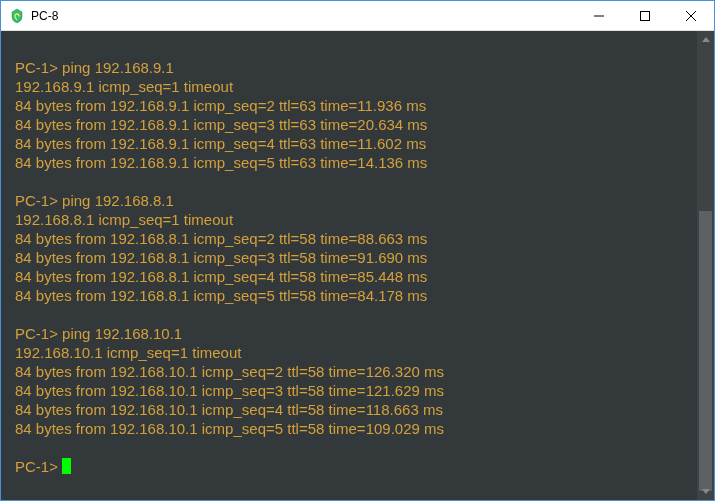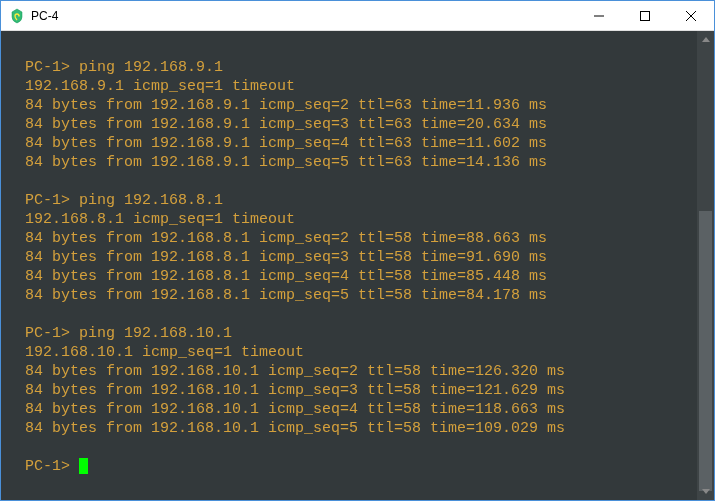--- a/index.html
+++ b/index.html
@@ -44,22 +44,22 @@
   }
   .win-btn svg { stroke: #000; }
   .terminal-wrap {
     position: relative;
     height: calc(100% - 30px);
     background: #33393b;
     display: flex;
   }
   .terminal {
     flex: 1;
-    padding: 8px 0 8px 24px;
-    font-family: Liberation Mono, monospace;
+    padding: 8px 0 8px 14px;
+    font-family: Liberation Sans, sans-serif;
     font-size: 15px;
     line-height: 19px;
     white-space: pre;
     overflow: hidden;
     color: #d4a03c;
   }
   .scrollbar {
     width: 17px;
     background: #3e4446;
     position: relative;
@@ -99,21 +99,21 @@
 <body>
 
 <div class="titlebar">
   <span class="icon">
     <svg width="16" height="16" viewBox="0 0 16 16">
       <path d="M8 1 L3 4 L3 9 Q3 13 8 15 Q13 13 13 9 L13 4 Z" fill="#3b7" stroke="#195" stroke-width="0.5"></path>
       <path d="M8 12 Q6 10 6 8 Q6 6 8 6 Q10 6 10 8" fill="none" stroke="#ffeb3b" stroke-width="1.3"></path>
       <circle cx="10" cy="8" r="0.7" fill="#ffeb3b"></circle>
     </svg>
   </span>
-  <span class="title">PC-4</span>
+  <span class="title">PC-8</span>
   <div class="win-controls">
     <div class="win-btn">
       <svg width="10" height="10">
           <line x1="0" y1="5" x2="10" y2="5" stroke-width="1"></line>
         </svg>
     </div>
     <div class="win-btn">
       <svg width="10" height="10">
           <rect x="0.5" y="0.5" width="9" height="9" fill="none" stroke-width="1"></rect>
         </svg>

